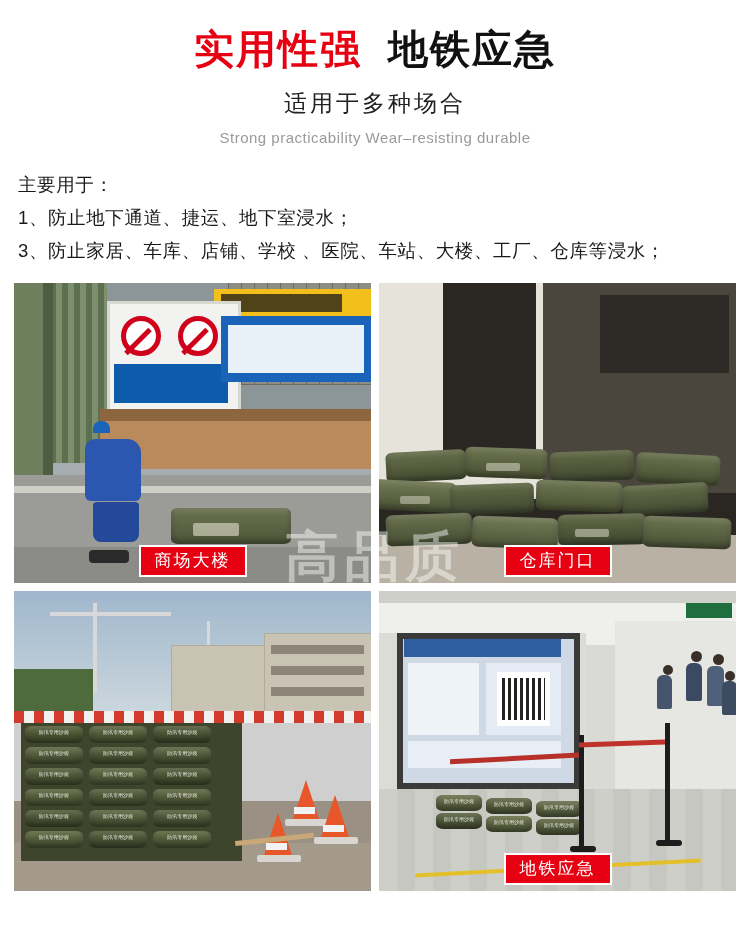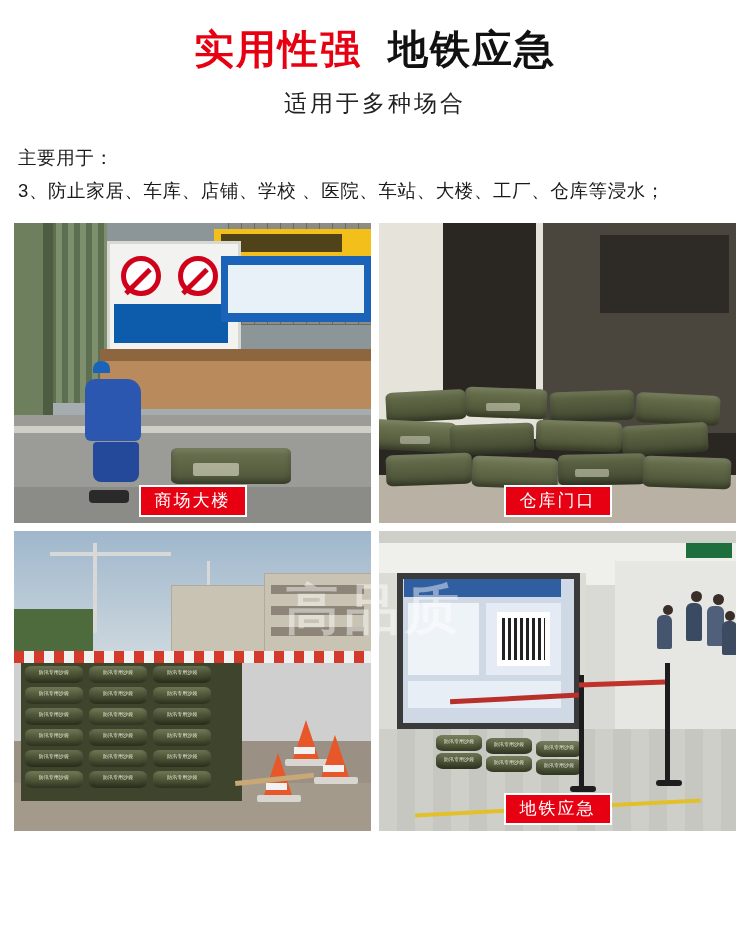--- a/index.html
+++ b/index.html
@@ -94,21 +94,21 @@
     border: 2px solid #ffffff;
     white-space: nowrap;
     line-height: 1;
   }
 
   
   .watermark {
     position: absolute;
     left: 0;
     right: 0;
-    top: 574px;
+    top: 521px;
     text-align: center;
     font-size: 54px;
     color: rgba(255,255,255,0.45);
     letter-spacing: 6px;
     font-weight: bold;
     pointer-events: none;
     z-index: 20;
   }
   .rect { position:absolute; }
   .bag {
@@ -165,24 +165,26 @@
   .person-h { position:absolute; background:#3a2f28; border-radius:50%; }
 </style>
 </head>
 <body>
 
 <div class="header">
   <div class="title-line">
     <span class="title-red">实用性强</span><span class="title-black">地铁应急</span>
   </div>
   <div class="subtitle">适用于多种场合</div>
+  <div class="subtitle-en">Strong practicability Wear–resisting durable</div>
 </div>
 
 <div class="usage">
   <div class="usage-line">主要用于：</div>
+  <div class="usage-line">1、防止地下通道、捷运、地下室浸水；</div>
   <div class="usage-line">3、防止家居、车库、店铺、学校 、医院、车站、大楼、工厂、仓库等浸水；</div>
 </div>
 
 <div class="grid">
 
   <div class="cell">
     <div class="photo">
       <div class="s1-bg"></div>
       <div class="s1-wall"></div>
 

